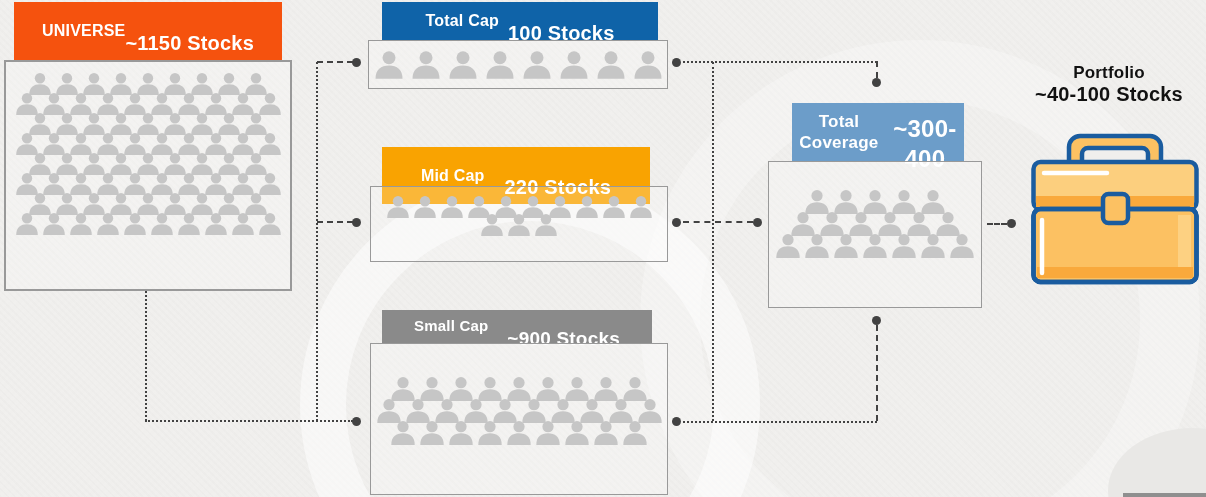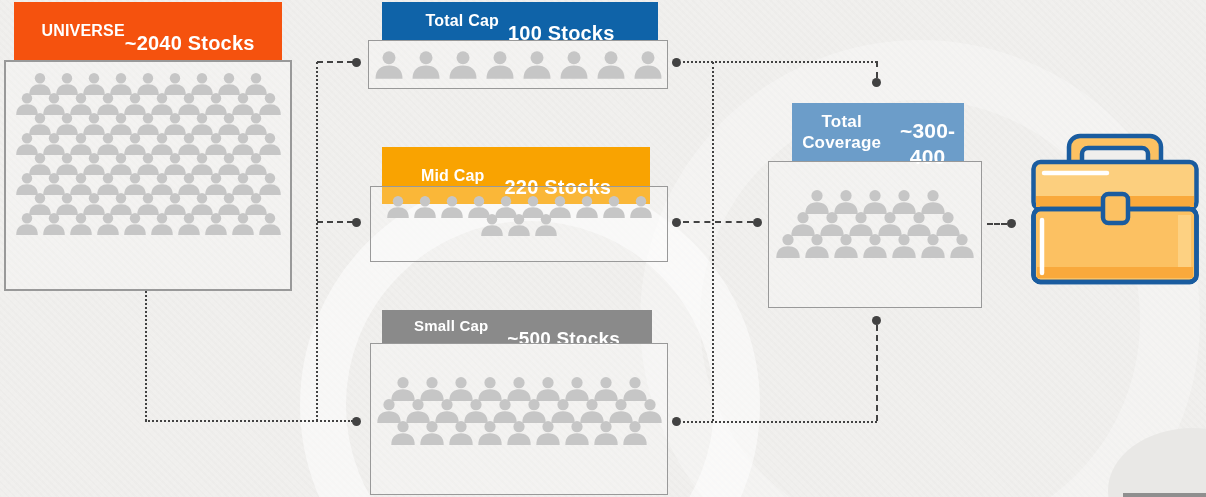--- a/index.html
+++ b/index.html
@@ -34,21 +34,21 @@
   .hdr--mid      { left:382px; top:147px; width:268px; height:57px; background:var(--mid-cap-header);
                    flex-direction:row; gap:20px; }
   .hdr--small    { left:382px; top:310px; width:270px; height:33px; background:var(--small-cap-header);
                    flex-direction:row; gap:19px; }
   .hdr--tc       { left:792px; top:103px; width:172px; height:58px; background:var(--total-coverage-header); }
   .hdr-label { font-size:16px; font-weight:700; }
   .hdr-value { font-size:20px; font-weight:800;margin-top:24px; }
   .hdr--small .hdr-label { font-size:15px; }
   .hdr--small .hdr-value { font-size:19px; }
   .hdr--tc .hdr-label { font-size:17px; }
-  .hdr--tc .hdr-value { font-size:21px; }
+  .hdr--tc .hdr-value { font-size:24px; }
 
   
   .pbox { position:absolute; background:rgba(255,255,255,0.22);
           border:2px solid var(--box-border,#999); }
   .pbox--universe { left:4px;   top:60px;  width:288px; height:231px; padding-top:11px; }
   .pbox--large    { left:368px; top:40px;  width:300px; height:49px;  padding-top:10px; border-width:1.5px; }
   .pbox--mid      { left:370px; top:186px; width:298px; height:76px;  padding-top:9px;  border-width:1.5px; }
   .pbox--small    { left:370px; top:343px; width:298px; height:152px; padding-top:33px; border-width:1.5px; }
   .pbox--tc       { left:768px; top:161px; width:214px; height:147px; padding-top:28px; border-width:1.5px; }
   .people-row { display:flex; justify-content:center; gap:3px; }
@@ -83,21 +83,21 @@
 
   <div class="deco ring1"></div>
   <div class="deco ring2"></div>
   <div class="deco blob-br"></div>
   <div class="deco bar-br"></div>
 
   <div class="layer">
 
     <div class="hdr hdr--universe">
       <div class="hdr-label">UNIVERSE</div>
-      <div class="hdr-value">~2040 Stocks</div>
+      <div class="hdr-value">~1150 Stocks</div>
     </div>
     <div class="pbox pbox--universe">
         <div class="people-row">
           <svg class="person" viewBox="0 0 24 22">
             <circle cx="12" cy="5.2" r="5.2"></circle>
             <path d="M1.2 22 C1.2 14.4 5.6 11.3 12 11.3 C18.4 11.3 22.8 14.4 22.8 22 Z"></path>
           </svg>
           <svg class="person" viewBox="0 0 24 22">
             <circle cx="12" cy="5.2" r="5.2"></circle>
             <path d="M1.2 22 C1.2 14.4 5.6 11.3 12 11.3 C18.4 11.3 22.8 14.4 22.8 22 Z"></path>
@@ -514,21 +514,21 @@
           </svg>
           <svg class="person" viewBox="0 0 24 22">
             <circle cx="12" cy="5.2" r="5.2"></circle>
             <path d="M1.2 22 C1.2 14.4 5.6 11.3 12 11.3 C18.4 11.3 22.8 14.4 22.8 22 Z"></path>
           </svg>
         </div>
       </div>
 
     <div class="hdr hdr--small">
       <span class="hdr-label">Small Cap</span>
-      <span class="hdr-value">~500 Stocks</span>
+      <span class="hdr-value">~900 Stocks</span>
     </div>
     <div class="pbox pbox--small">
         <div class="people-row">
           <svg class="person" viewBox="0 0 24 22">
             <circle cx="12" cy="5.2" r="5.2"></circle>
             <path d="M1.2 22 C1.2 14.4 5.6 11.3 12 11.3 C18.4 11.3 22.8 14.4 22.8 22 Z"></path>
           </svg>
           <svg class="person" viewBox="0 0 24 22">
             <circle cx="12" cy="5.2" r="5.2"></circle>
             <path d="M1.2 22 C1.2 14.4 5.6 11.3 12 11.3 C18.4 11.3 22.8 14.4 22.8 22 Z"></path>
@@ -722,20 +722,24 @@
             <circle cx="12" cy="5.2" r="5.2"></circle>
             <path d="M1.2 22 C1.2 14.4 5.6 11.3 12 11.3 C18.4 11.3 22.8 14.4 22.8 22 Z"></path>
           </svg>
           <svg class="person" viewBox="0 0 24 22">
             <circle cx="12" cy="5.2" r="5.2"></circle>
             <path d="M1.2 22 C1.2 14.4 5.6 11.3 12 11.3 C18.4 11.3 22.8 14.4 22.8 22 Z"></path>
           </svg>
         </div>
       </div>
 
+    <div class="portfolio-text">
+      <div class="t1">Portfolio</div>
+      <div class="t2">~40-100 Stocks</div>
+    </div>
     <svg class="briefcase" viewBox="0 0 168 152">
       <g stroke="#1A5C9F" stroke-width="4.5" stroke-linejoin="round">
         <rect x="38" y="3" width="92" height="50" rx="11" fill="#FCC162"></rect>
         <rect x="51" y="15" width="66" height="40" rx="6" fill="#F0EFED"></rect>
         <rect x="2.5" y="29" width="163" height="47" rx="7" fill="#FCCF7E"></rect>
         <rect x="5" y="63" width="158" height="11" fill="#F9A93C" stroke="none"></rect>
         <rect x="2.5" y="76" width="163" height="73" rx="7" fill="#FCC162"></rect>
         <rect x="147" y="82" width="13" height="56" fill="#FDD488" stroke="none" opacity="0.85"></rect>
         <rect x="6" y="134" width="156" height="11" fill="#F9A93C" stroke="none"></rect>
         <rect x="2.5" y="76" width="163" height="73" rx="7" fill="none"></rect>

